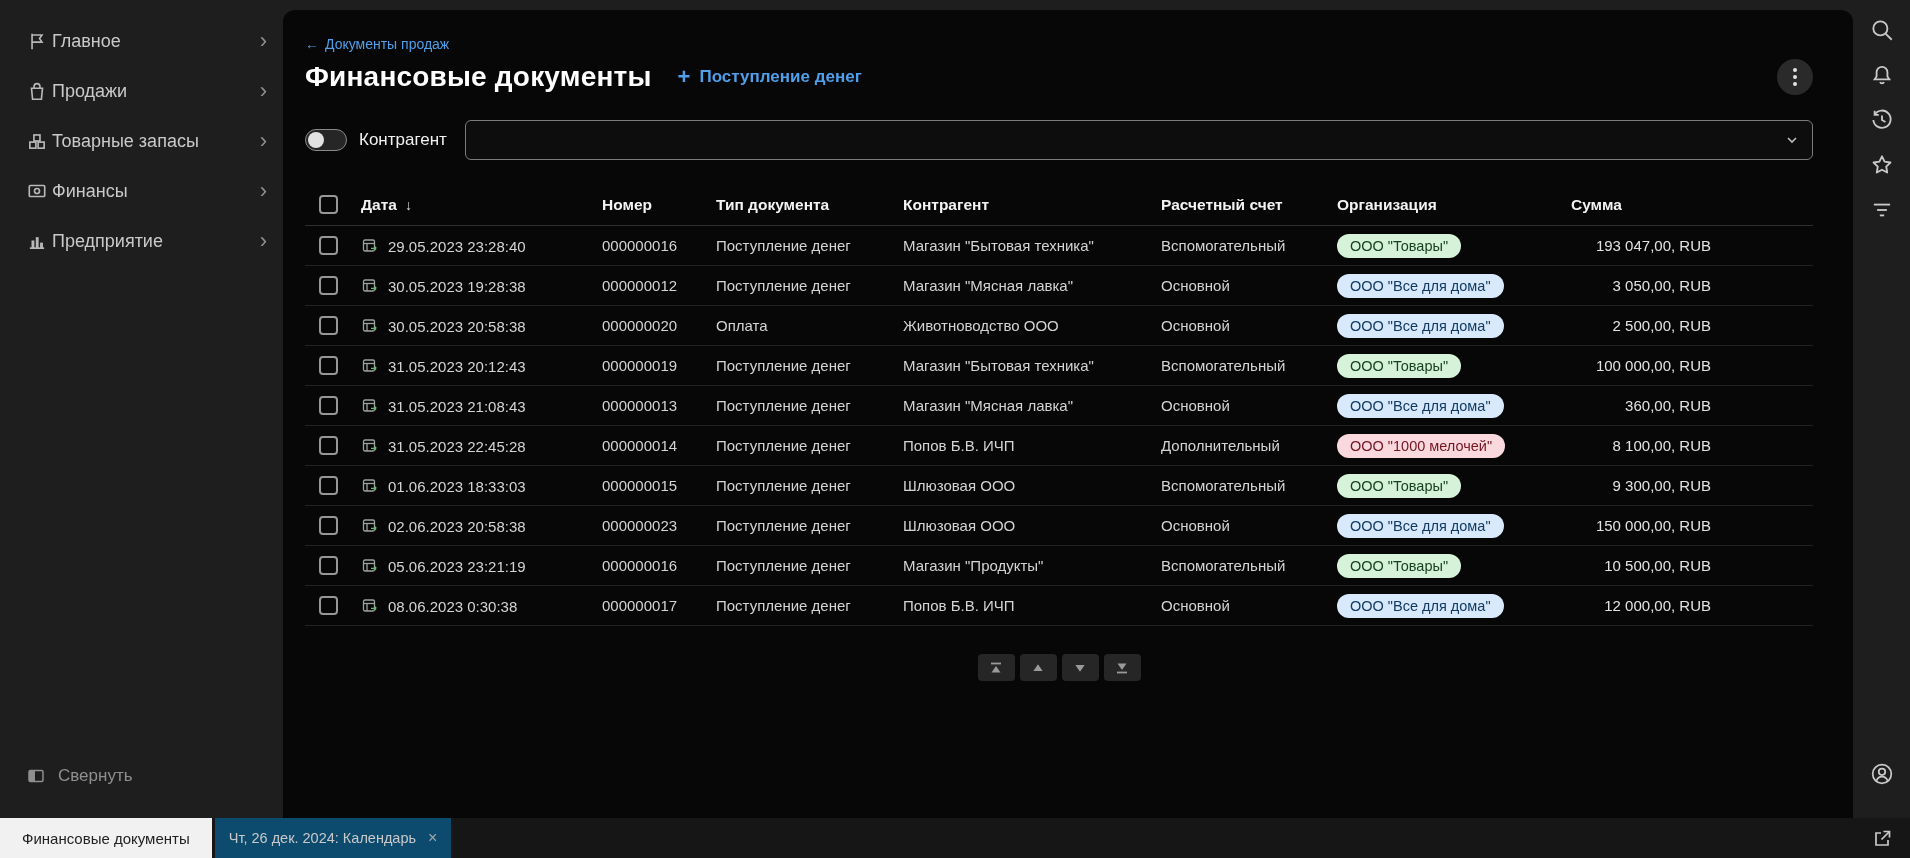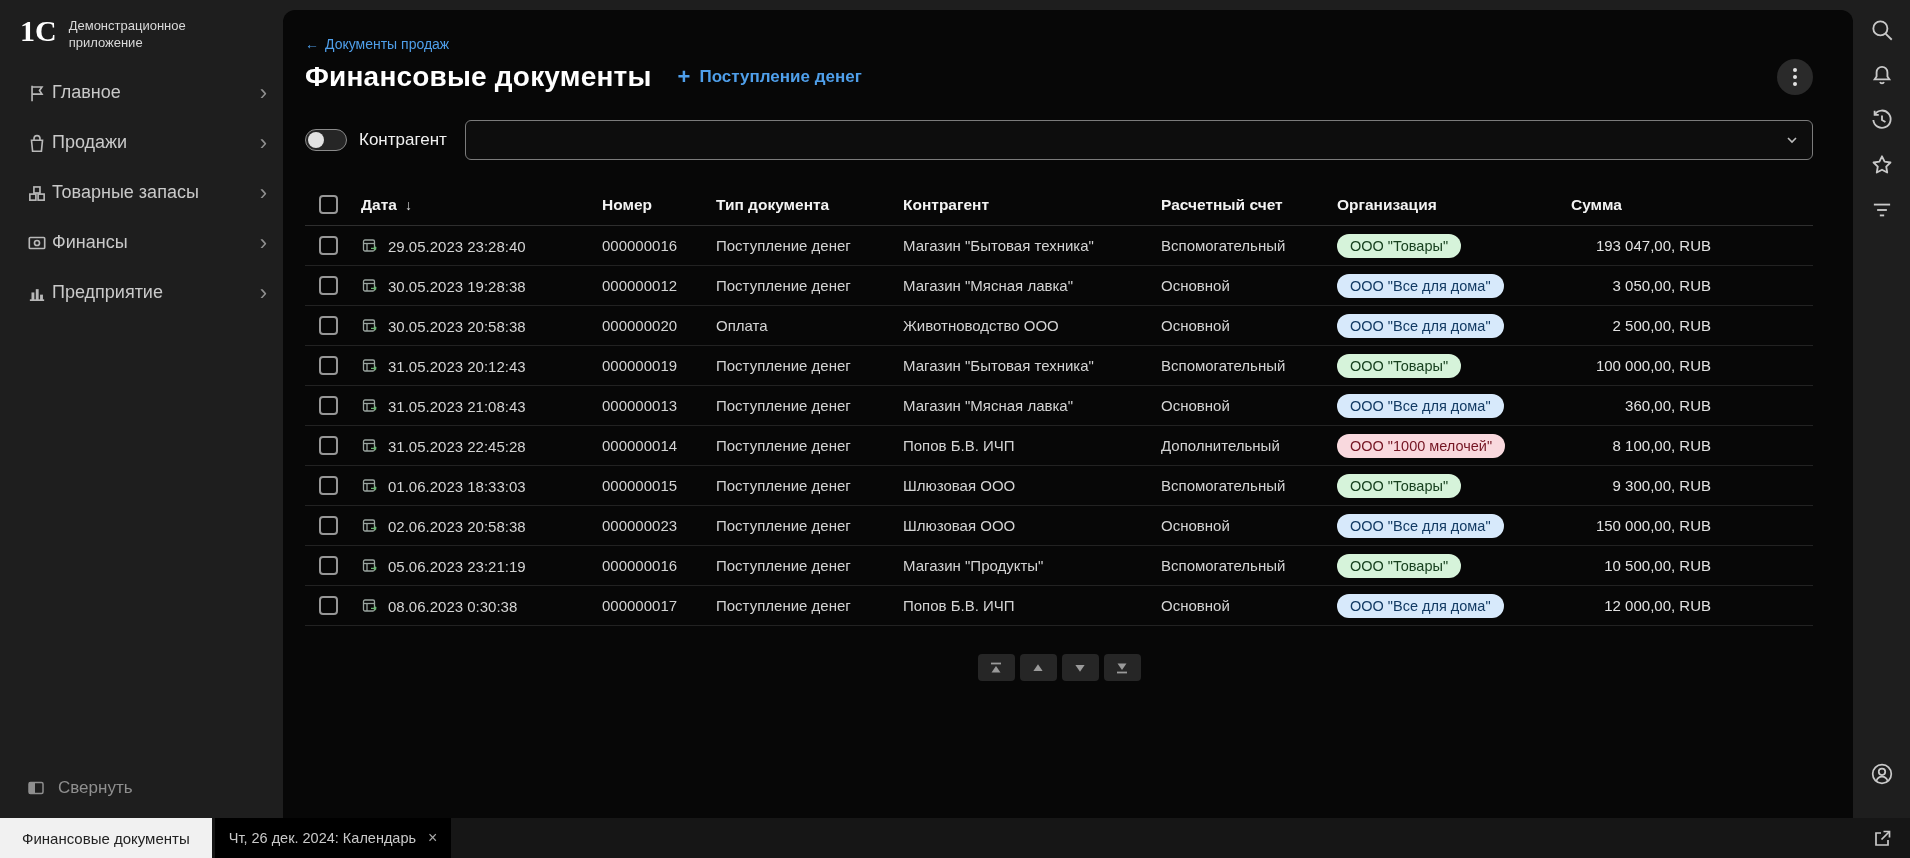--- a/index.html
+++ b/index.html
@@ -13,21 +13,21 @@
   
   .sidebar { position:absolute; left:0; top:0; width:283px; height:818px; }
   .logo-row { display:flex; align-items:flex-start; gap:12px; padding:16px 0 0 20px; }
   .logo-mark { font-size:30px; font-weight:bold; color:#ffffff; line-height:1; font-family:"Liberation Serif","DejaVu Serif",serif; }
   .app-title { font-size:13px; line-height:1.3; color:#d9d9d9; width:150px; padding-top:2px; }
   .menu { margin-top:16px; }
   .menu-item { height:50px; display:flex; align-items:center; gap:4px; padding:0 16px 0 26px;
                color:#c9c9c9; font-size:18px; cursor:pointer; }
   .menu-item svg { flex:0 0 auto; }
   .mi-chevron { margin-left:auto; color:#8f8f8f; font-size:22px; line-height:1; }
-  .collapse-btn { position:absolute; left:26px; bottom:20px; display:flex; align-items:center; gap:12px;
+  .collapse-btn { position:absolute; left:26px; bottom:32px; display:flex; align-items:center; gap:12px;
                   color:#8f8f8f; font-size:17px; cursor:pointer; }
   
   .right-strip { position:absolute; right:0; top:0; width:57px; height:818px;
                  display:flex; flex-direction:column; align-items:center; padding-top:16px; gap:17px; }
   .strip-icon { width:28px; height:28px; display:flex; align-items:center; justify-content:center; cursor:pointer; }
   .strip-spacer { margin-top:auto; }
   .external-btn { position:absolute; right:16px; bottom:7px; cursor:pointer; }
   
   .main-panel { position:absolute; left:283px; top:10px; width:1570px; height:808px;
                 background:#070707; border-radius:12px 12px 0 0;
@@ -73,32 +73,28 @@
   .c-sum { text-align:right; padding-right:10px; color:#e2e2e2; }
   .badge { display:inline-block; padding:4px 13px; border-radius:13px; font-size:14.5px; white-space:nowrap; }
   
   .pager { display:flex; gap:5px; margin:28px auto 0; }
   .pg-btn { width:37px; height:27px; background:#262626; border-radius:4px;
             display:flex; align-items:center; justify-content:center; cursor:pointer; }
   
   .taskbar { position:absolute; left:0; right:0; bottom:0; height:40px; background:#161616; display:flex; align-items:stretch; }
   .tab { display:flex; align-items:center; padding:0 22px; font-size:15px; cursor:pointer; gap:12px; }
   .tab.active { background:#f1f1f1; color:#222222; }
-  .tab.inactive { margin-left:3px; background:#000000; color:#c9c9c9; font-size:14.5px; padding:0 14px; }
+  .tab.inactive { margin-left:3px; background:#0c4a6e; color:#c9c9c9; font-size:14.5px; padding:0 14px; }
   .tab-close { color:#a8a8a8; font-size:16px; line-height:1; cursor:pointer; }
   svg { display:block; }
 </style>
 </head>
 <body>
 
 <div class="sidebar">
-  <div class="logo-row">
-    <span class="logo-mark">1С</span>
-    <span class="app-title">Демонстрационное приложение</span>
-  </div>
   <div class="menu">
     <div class="menu-item">
       <span>
         <svg width="22" height="22" viewBox="0 0 20 20" fill="none" stroke="#b8b8b8" stroke-width="1.5">
             <path d="M5.5 3.5v14"></path>
             <path d="M5.5 4.5h9l-2.2 3.2 2.2 3.3h-9"></path>
           </svg>
       </span>
       <span>Главное</span>
       <span class="mi-chevron">›</span>

